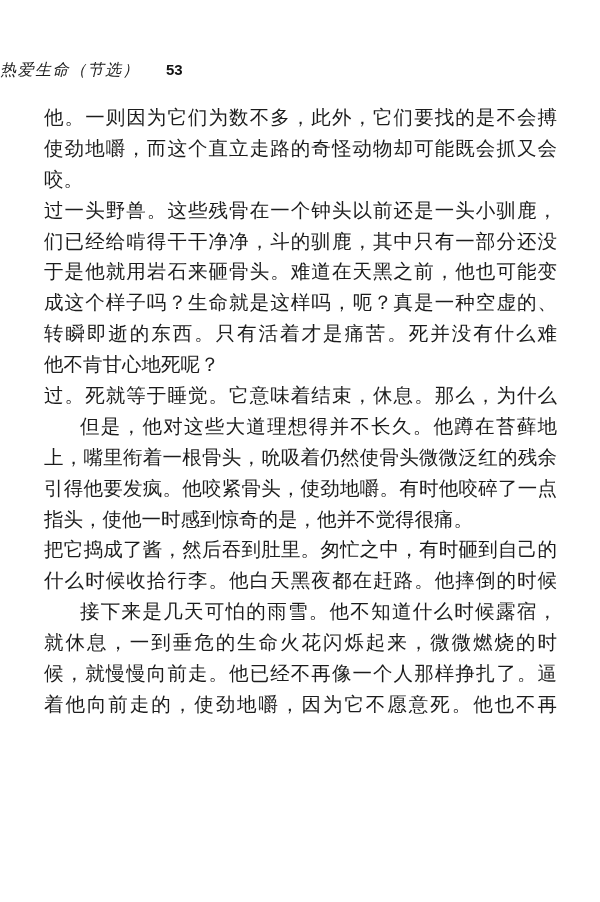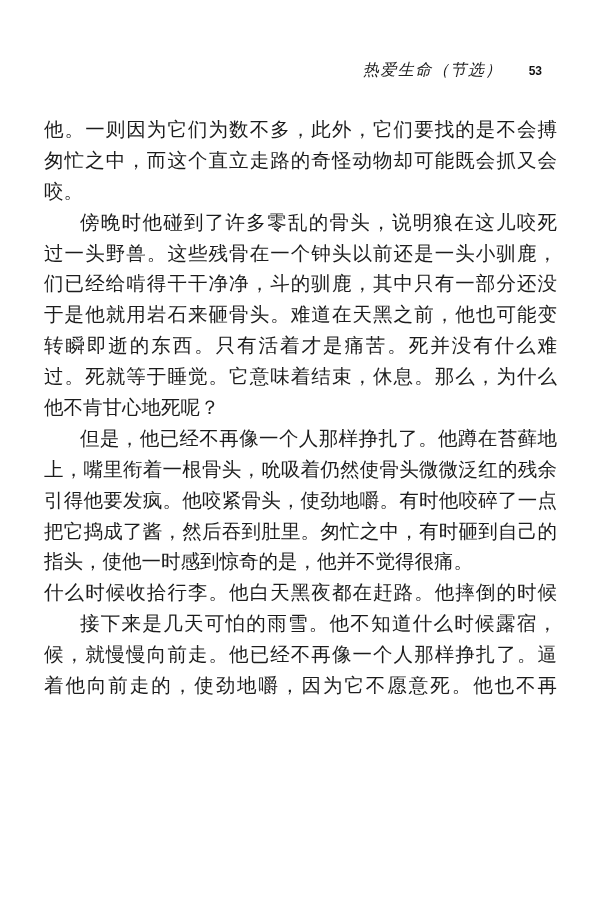--- a/index.html
+++ b/index.html
@@ -14,45 +14,43 @@
     background: #ffffff;
     font-family: "Liberation Serif", "DejaVu Serif", serif;
     overflow: hidden;
   }
   .running-header {
     position: absolute;
     top: 60px;
     left: 0;
     right: 58px;
     display: flex;
-    justify-content: flex-end;
     align-items: baseline;
     gap: 26px;
   }
   .running-title {
     font-style: italic;
     font-size: 16px;
     color: #1c1c1c;
     letter-spacing: 1.5px;
   }
   .page-number {
     font-family: "Liberation Sans", "DejaVu Sans", sans-serif;
     font-weight: 700;
-    font-size: 12px;
+    font-size: 15px;
     color: #111111;
     font-style: normal;
     letter-spacing: 0;
   }
   .body-text {
     position: absolute;
     left: 44px;
     top: 103px;
     width: 513px;
     color: #1c1c1c;
-    margin-top: 12px;
   }
   .line {
     font-size: 19.5px;
     line-height: 30.9px;
     height: 30.9px;
     text-align: justify;
     text-align-last: justify;
     text-justify: inter-character;
     white-space: nowrap;
   }
@@ -71,43 +69,44 @@
 
   <div class="running-header">
     <span class="running-title">热爱生命（节选）</span>
     <span class="page-number">53</span>
   </div>
 
   <div class="body-text">
 
     <div class="para">
       <div class="line">他。一则因为它们为数不多，此外，它们要找的是不会搏</div>
-      <div class="line">匆忙之中，而这个直立走路的奇怪动物却可能既会抓又会</div>
+      <div class="line">使劲地嚼，而这个直立走路的奇怪动物却可能既会抓又会</div>
       <div class="line end">咬。</div>
     </div>
 
     <div class="para">
-      <div class="line indent">傍晚时他碰到了许多零乱的骨头，说明狼在这儿咬死</div>
       <div class="line">过一头野兽。这些残骨在一个钟头以前还是一头小驯鹿，</div>
       <div class="line">们已经给啃得干干净净，斗的驯鹿，其中只有一部分还没</div>
       <div class="line">于是他就用岩石来砸骨头。难道在天黑之前，他也可能变</div>
+      <div class="line">成这个样子吗？生命就是这样吗，呃？真是一种空虚的、</div>
       <div class="line">转瞬即逝的东西。只有活着才是痛苦。死并没有什么难</div>
+      <div class="line end">他不肯甘心地死呢？</div>
       <div class="line">过。死就等于睡觉。它意味着结束，休息。那么，为什么</div>
-      <div class="line end">他不肯甘心地死呢？</div>
     </div>
 
     <div class="para">
-      <div class="line indent">但是，他已经不再像一个人那样挣扎了。他蹲在苔藓地</div>
+      <div class="line indent">但是，他对这些大道理想得并不长久。他蹲在苔藓地</div>
       <div class="line">上，嘴里衔着一根骨头，吮吸着仍然使骨头微微泛红的残余</div>
       <div class="line">引得他要发疯。他咬紧骨头，使劲地嚼。有时他咬碎了一点</div>
+      <div class="line end">指头，使他一时感到惊奇的是，他并不觉得很痛。</div>
       <div class="line">把它捣成了酱，然后吞到肚里。匆忙之中，有时砸到自己的</div>
-      <div class="line end">指头，使他一时感到惊奇的是，他并不觉得很痛。</div>
     </div>
 
     <div class="para">
       <div class="line">什么时候收拾行李。他白天黑夜都在赶路。他摔倒的时候</div>
       <div class="line indent">接下来是几天可怕的雨雪。他不知道什么时候露宿，</div>
+      <div class="line">就休息，一到垂危的生命火花闪烁起来，微微燃烧的时</div>
       <div class="line">候，就慢慢向前走。他已经不再像一个人那样挣扎了。逼</div>
       <div class="line">着他向前走的，使劲地嚼，因为它不愿意死。他也不再</div>
     </div>
 
   </div>
 </div>
 
 </body></html>

